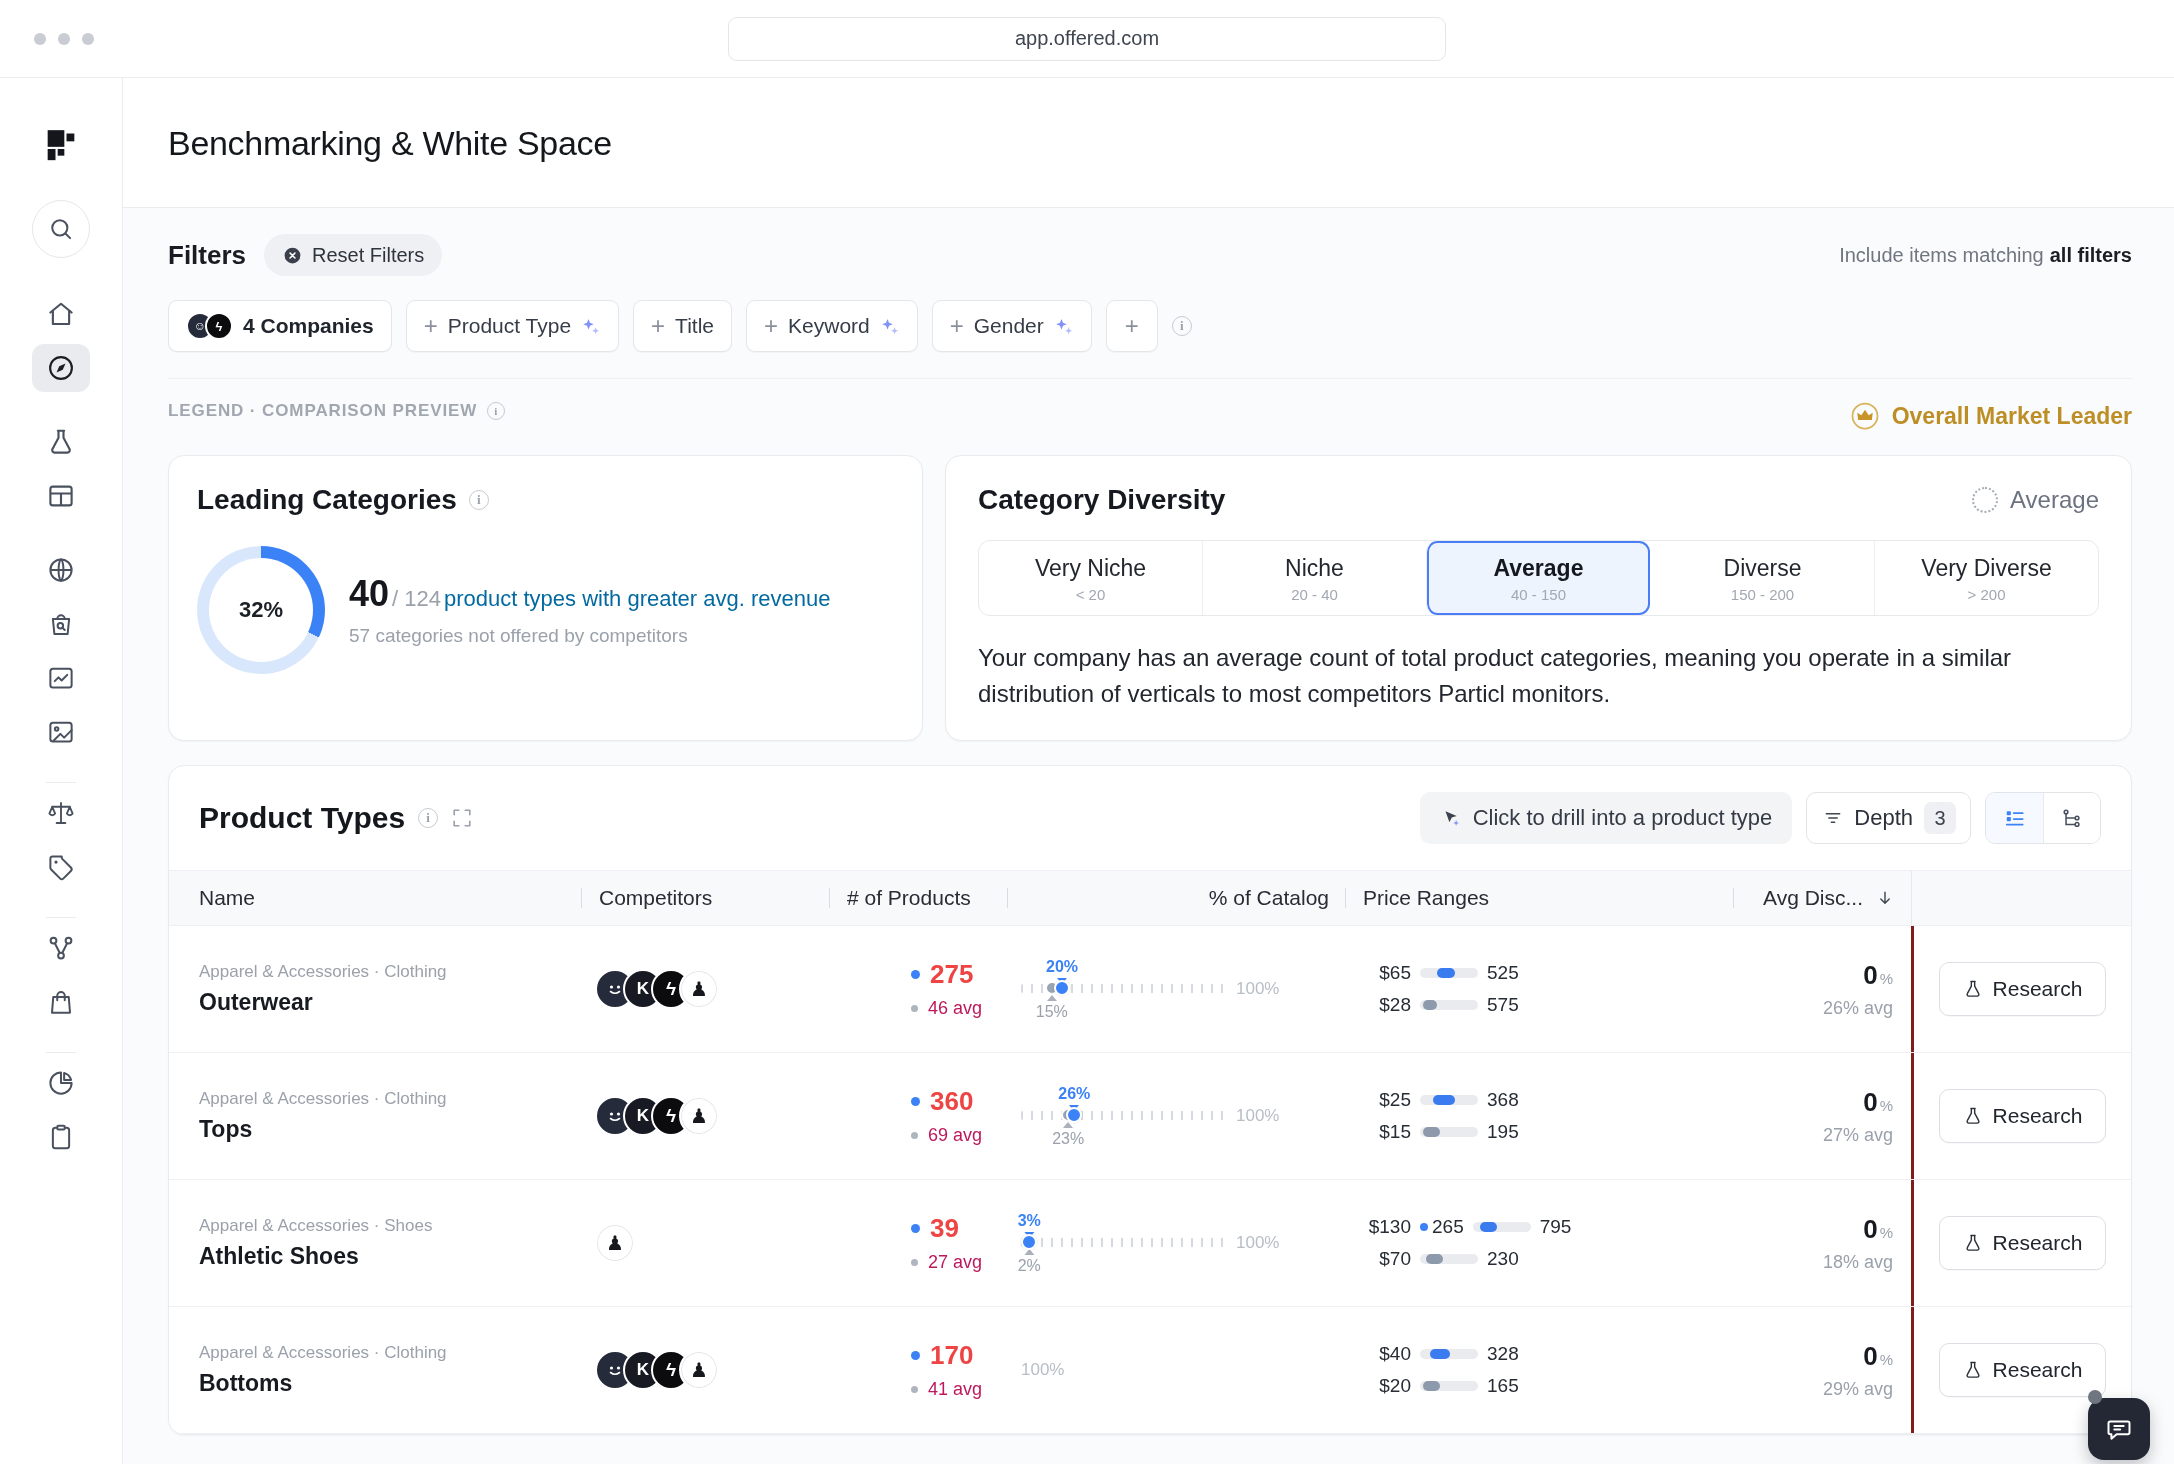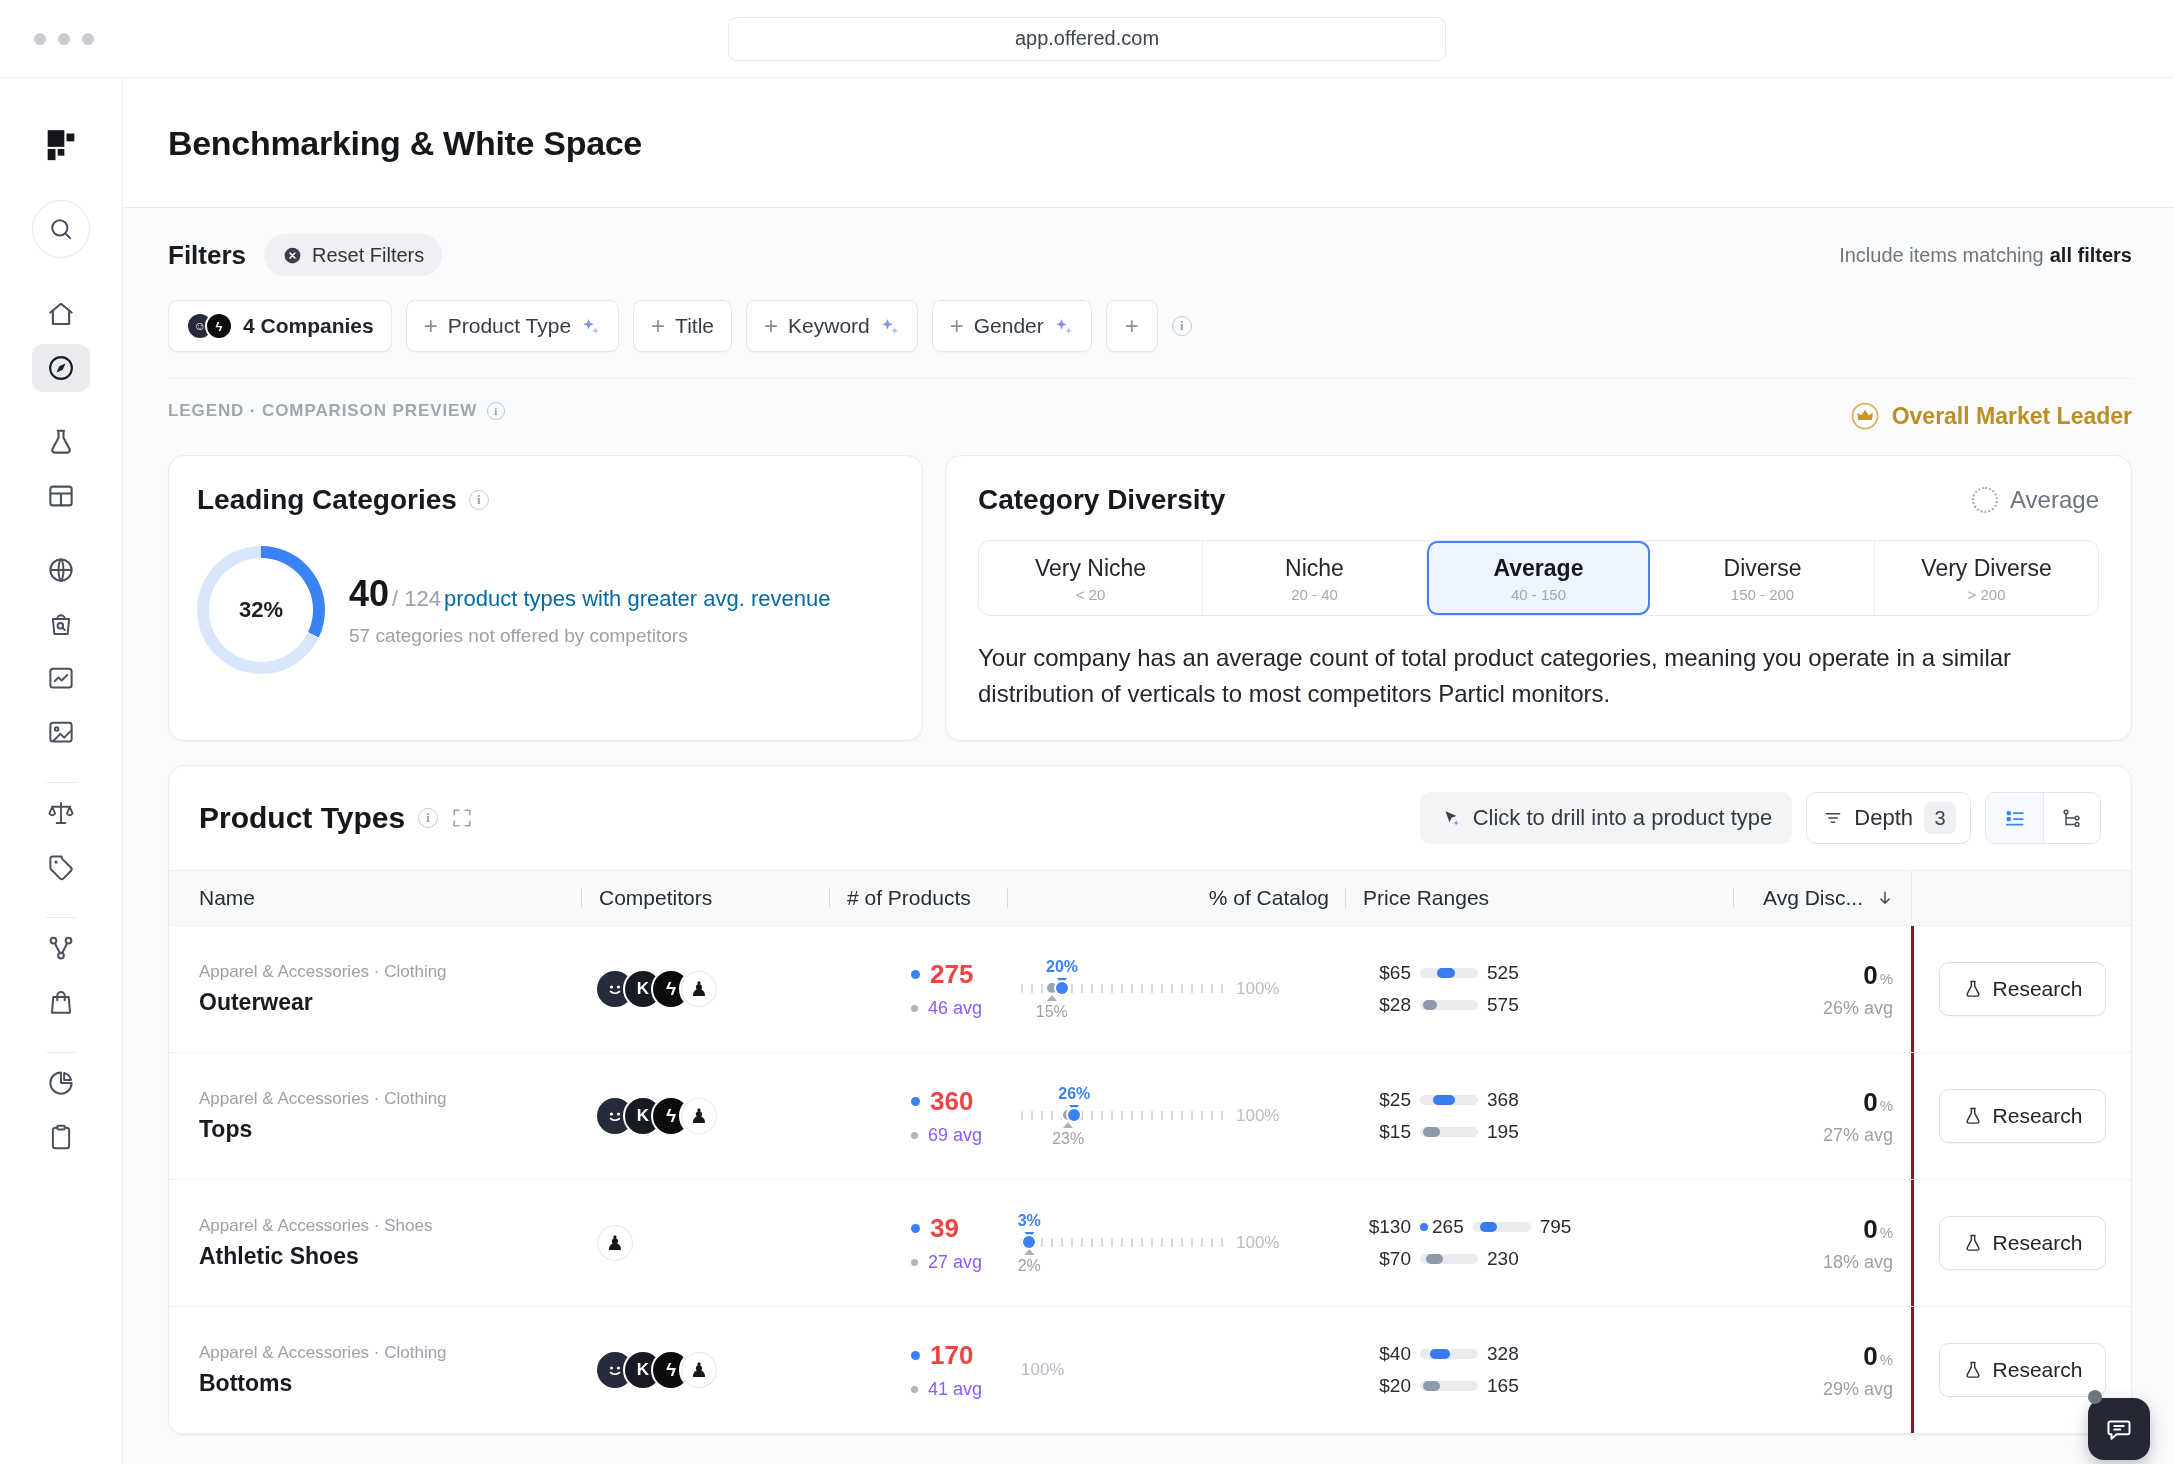--- a/index.html
+++ b/index.html
@@ -16,21 +16,21 @@
   .layout{display:flex;height:1386px}
   .sidebar{width:123px;flex:none;background:#fff;border-right:1px solid #ececf0;display:flex;flex-direction:column;align-items:center;padding-top:48px}
   .logo{margin-bottom:34px;cursor:pointer}
   .search-btn{width:58px;height:58px;border:1px solid #e5e7ea;border-radius:50%;display:flex;align-items:center;justify-content:center;color:#4a515e;background:#fff;cursor:pointer;margin-bottom:26px}
   .nav-btn{width:58px;height:48px;display:flex;align-items:center;justify-content:center;color:#4a515e;border-radius:12px;cursor:pointer;margin-top:6px}
   .nav-btn.active{background:#e9ebef;color:#1b1e25}
   .grp{margin-top:26px}
   .side-div{width:30px;height:1px;background:#e9ebec;margin-top:26px}
   .main{flex:1;display:flex;flex-direction:column;min-width:0}
   .page-header{background:#fff;padding:46px 45px 44px;border-bottom:1px solid #ececf0}
-  .page-header h1{font-size:34px;font-weight:700;letter-spacing:-.3px;color:#14171c}
+  .page-header h1{font-size:34px;font-weight:400;letter-spacing:-.3px;color:#14171c}
   .content{flex:1;background:#fafbfc;padding:26px 42px 0 45px;overflow:hidden}
   
   .filters-row{display:flex;align-items:center;gap:18px}
   .filters-row h2{font-size:26px;font-weight:700;color:#191c22}
   .reset-pill{display:flex;align-items:center;gap:9px;height:42px;padding:0 18px;border-radius:999px;background:#eff0f3;border:none;font-size:20px;color:#2e343e;cursor:pointer;font-family:inherit}
   .match{margin-left:auto;font-size:20px;color:#6f7680;display:flex;gap:6px}
   .match strong{color:#1b1e24}
   .chips-row{display:flex;align-items:center;gap:14px;margin-top:24px}
   .chip{display:flex;align-items:center;gap:10px;height:52px;padding:0 17px;background:#fff;border:1px solid #e4e6ea;border-radius:9px;
     font-size:21px;color:#363d48;cursor:pointer;box-shadow:0 1px 1px rgba(16,24,40,.03);font-family:inherit}
@@ -113,21 +113,21 @@
   .crumb{font-size:17px;color:#9ba1aa;margin-bottom:7px}
   .pname{font-size:23px;font-weight:600;color:#171a20}
   .c-comp{display:flex;padding-left:14px}
   .av{width:40px;height:40px;border-radius:50%;display:inline-flex;align-items:center;justify-content:center;border:2px solid #fff;flex:none;font-weight:700}
   .c-comp .av+.av{margin-left:-12px}
   .av-light{background:#fff;box-shadow:inset 0 0 0 1px #e3e5e9;color:#16181d;font-size:20px}
   .c-prod{padding-left:82px}
   .pc1{display:flex;align-items:center;gap:10px}
   .pc1 .pcv{font-size:26px;font-weight:700;color:#ef4444}
   .dotb{width:9px;height:9px;border-radius:50%;background:var(--accent,#3b82f6)}
-  .pc2{display:flex;align-items:center;gap:10px;margin-top:8px;font-size:18px;color:#8b5cf6}
+  .pc2{display:flex;align-items:center;gap:10px;margin-top:8px;font-size:18px;color:#be185d}
   .dotg{width:7px;height:7px;border-radius:50%;background:#aeb5bf}
   .c-cat{padding-left:14px}
   .catw{display:flex;align-items:center;gap:10px}
   .tz{position:relative;width:205px;padding:26px 0 28px}
   .cat-track{position:relative;height:9px;border-radius:2px;
     background:repeating-linear-gradient(90deg,#d6dae0 0 2px,transparent 2px 10px)}
   .cdot{position:absolute;top:50%;transform:translate(-50%,-50%);border-radius:50%}
   .cdot.b{width:16px;height:16px;background:var(--accent,#3b82f6);border:2.5px solid #fff;box-shadow:0 0 0 1px rgba(16,24,40,.05);z-index:2}
   .cdot.g{width:14px;height:14px;background:#99a4b2;border:2.5px solid #fff;z-index:1}
   .cat-top{position:absolute;top:0;transform:translateX(-50%);display:flex;flex-direction:column;align-items:center;gap:2px}

